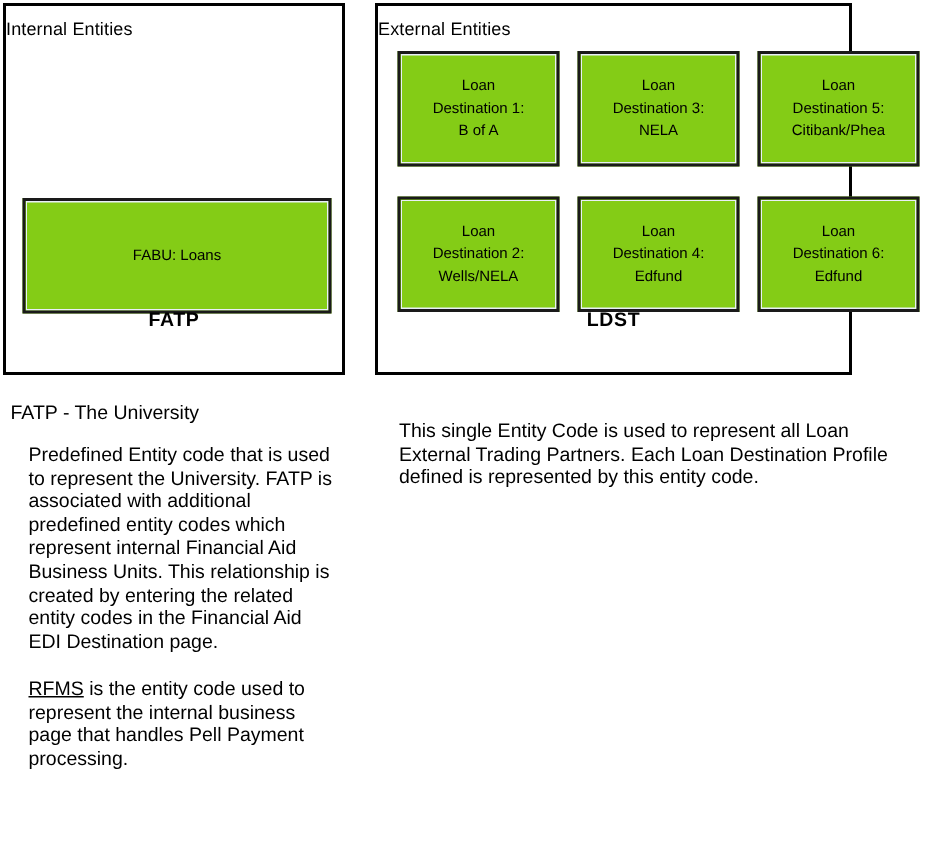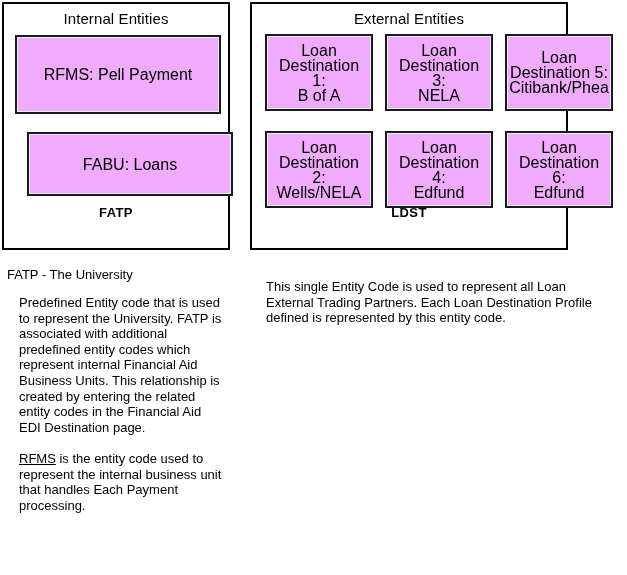--- a/index.html
+++ b/index.html
@@ -26,58 +26,57 @@
     border: 2px solid #000000;
   }
   #panel-internal { left: 2px;   top: 2px; width: 228px; height: 248px; }
   #panel-external { left: 250px; top: 2px; width: 318px; height: 248px; }
 
   .panel-title {
     position: absolute;
     left: 0;
     right: 0;
     top: 7px;
-    text-align: center;
-    font-size: 15px;
+    font-size: 12px;
     line-height: 16px;
     font-weight: normal;
     letter-spacing: 0.1px;
   }
 
   .panel-footer {
     position: absolute;
     left: 0;
     right: 0;
     bottom: 28px;
     text-align: center;
     font-size: 13px;
     font-weight: bold;
     letter-spacing: 0.4px;
   }
 
   
   .entity-box {
     position: absolute;
     box-sizing: border-box;
-    background: #f0abfc;
+    background: #84cc16;
     border: 2px solid #1a1a1a;
     box-shadow: inset 0 0 0 1px #e9eff8;
     display: flex;
     align-items: center;
     justify-content: center;
     text-align: center;
-    font-size: 16px;
+    font-size: 10px;
     line-height: 15px;
     white-space: pre-line;
     padding: 2px 17px;
   }
 
   
   #box-rfms { left: 11px; top: 31px;  width: 206px; height: 79px; }
-  #box-fabu { left: 11px; top: 128px; width: 206px; height: 64px; margin-left: 12px; }
+  #box-fabu { left: 11px; top: 128px; width: 206px; height: 77px; }
 
   
   .ext-col-1 { left: 13px;  }
   .ext-col-2 { left: 133px; }
   .ext-col-3 { left: 253px; }
   .ext-row-1 { top: 30px;  }
   .ext-row-2 { top: 127px; }
   .ext-box   { width: 108px; height: 77px; }
 
   
@@ -103,21 +102,20 @@
   }
   .text-para.spaced { margin-top: 15.6px; }
   .term-underline { text-decoration: underline; }
 </style>
 </head>
 <body>
 
 <div class="panel" id="panel-internal">
   <div class="panel-title">Internal Entities</div>
 
-  <div class="entity-box" id="box-rfms">RFMS: Pell Payment</div>
   <div class="entity-box" id="box-fabu">FABU: Loans</div>
 
   <div class="panel-footer">FATP</div>
 </div>
 
 <div class="panel" id="panel-external">
   <div class="panel-title">External Entities</div>
 
   <div class="entity-box ext-box ext-col-1 ext-row-1">Loan
 Destination 1:
@@ -137,18 +135,18 @@
   <div class="entity-box ext-box ext-col-3 ext-row-2">Loan
 Destination 6:
 Edfund</div>
 
   <div class="panel-footer">LDST</div>
 </div>
 
 <div class="text-col" id="text-fatp">
   <div class="text-heading">FATP - The University</div>
   <p class="text-para">Predefined Entity code that is used to represent the University. FATP is associated with additional predefined entity codes which represent internal Financial Aid Business Units. This relationship is created by entering the related entity codes in the Financial Aid EDI Destination page.</p>
-  <p class="text-para spaced"><span class="term-underline">RFMS</span><span> is the entity code used to represent the internal business unit that handles Each Payment processing.</span></p>
+  <p class="text-para spaced"><span class="term-underline">RFMS</span><span> is the entity code used to represent the internal business page that handles Pell Payment processing.</span></p>
 </div>
 
 <div class="text-col" id="text-ldst">
   <p class="text-para">This single Entity Code is used to represent all Loan External Trading Partners. Each Loan Destination Profile defined is represented by this entity code.</p>
 </div>
 
 </body></html>

